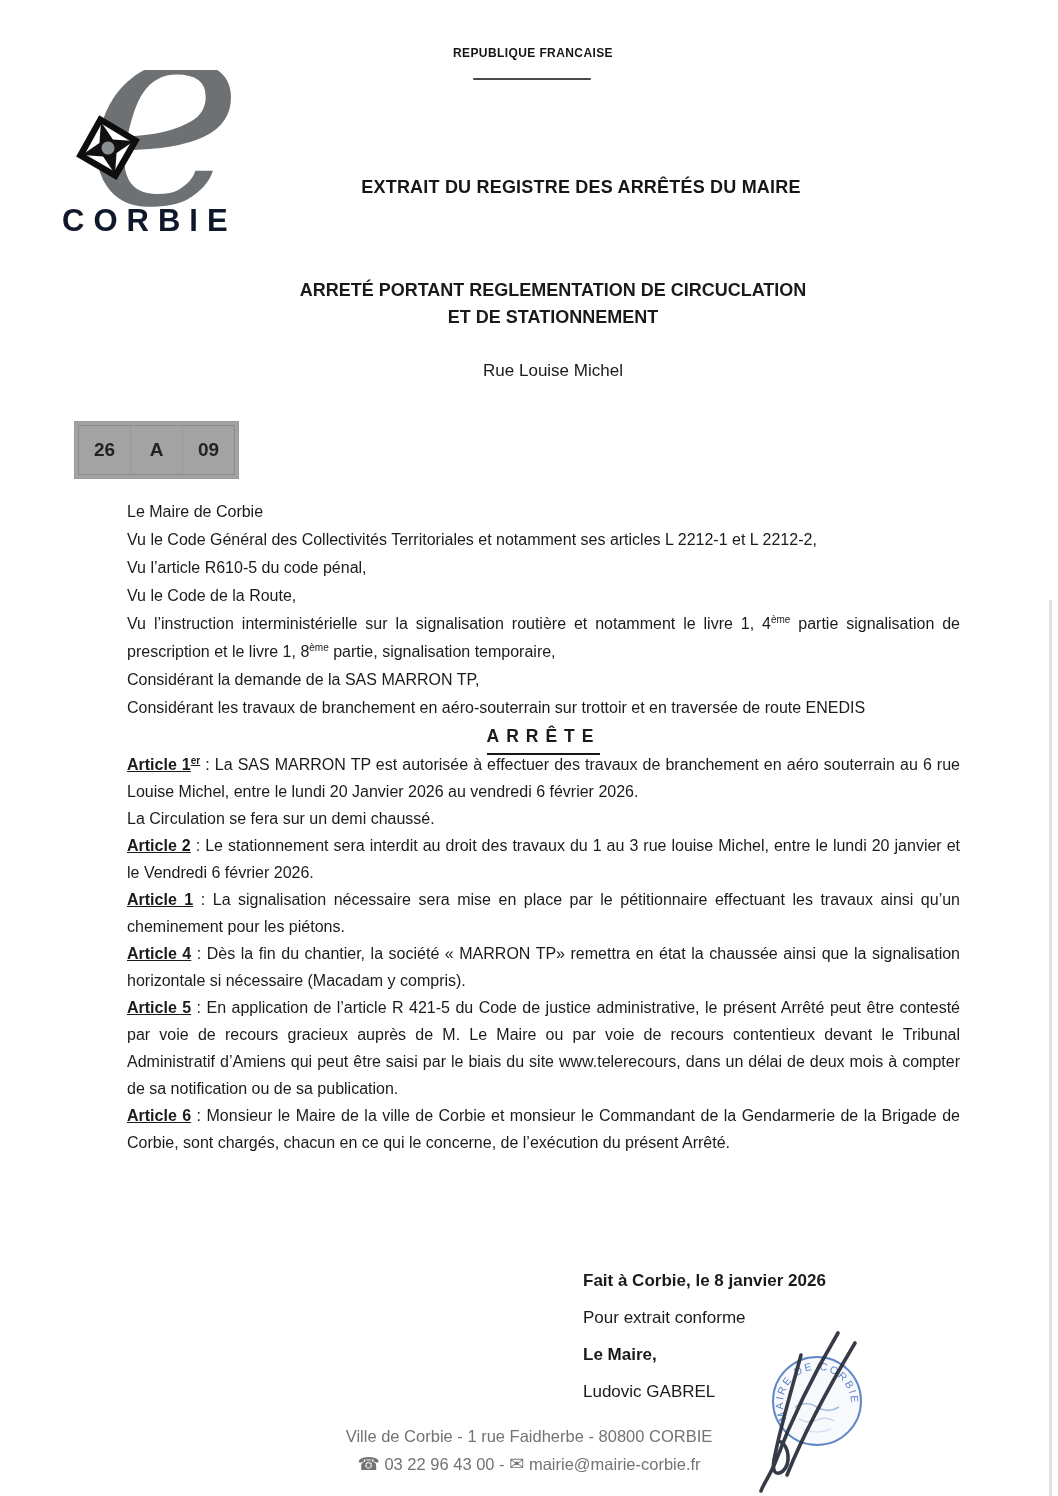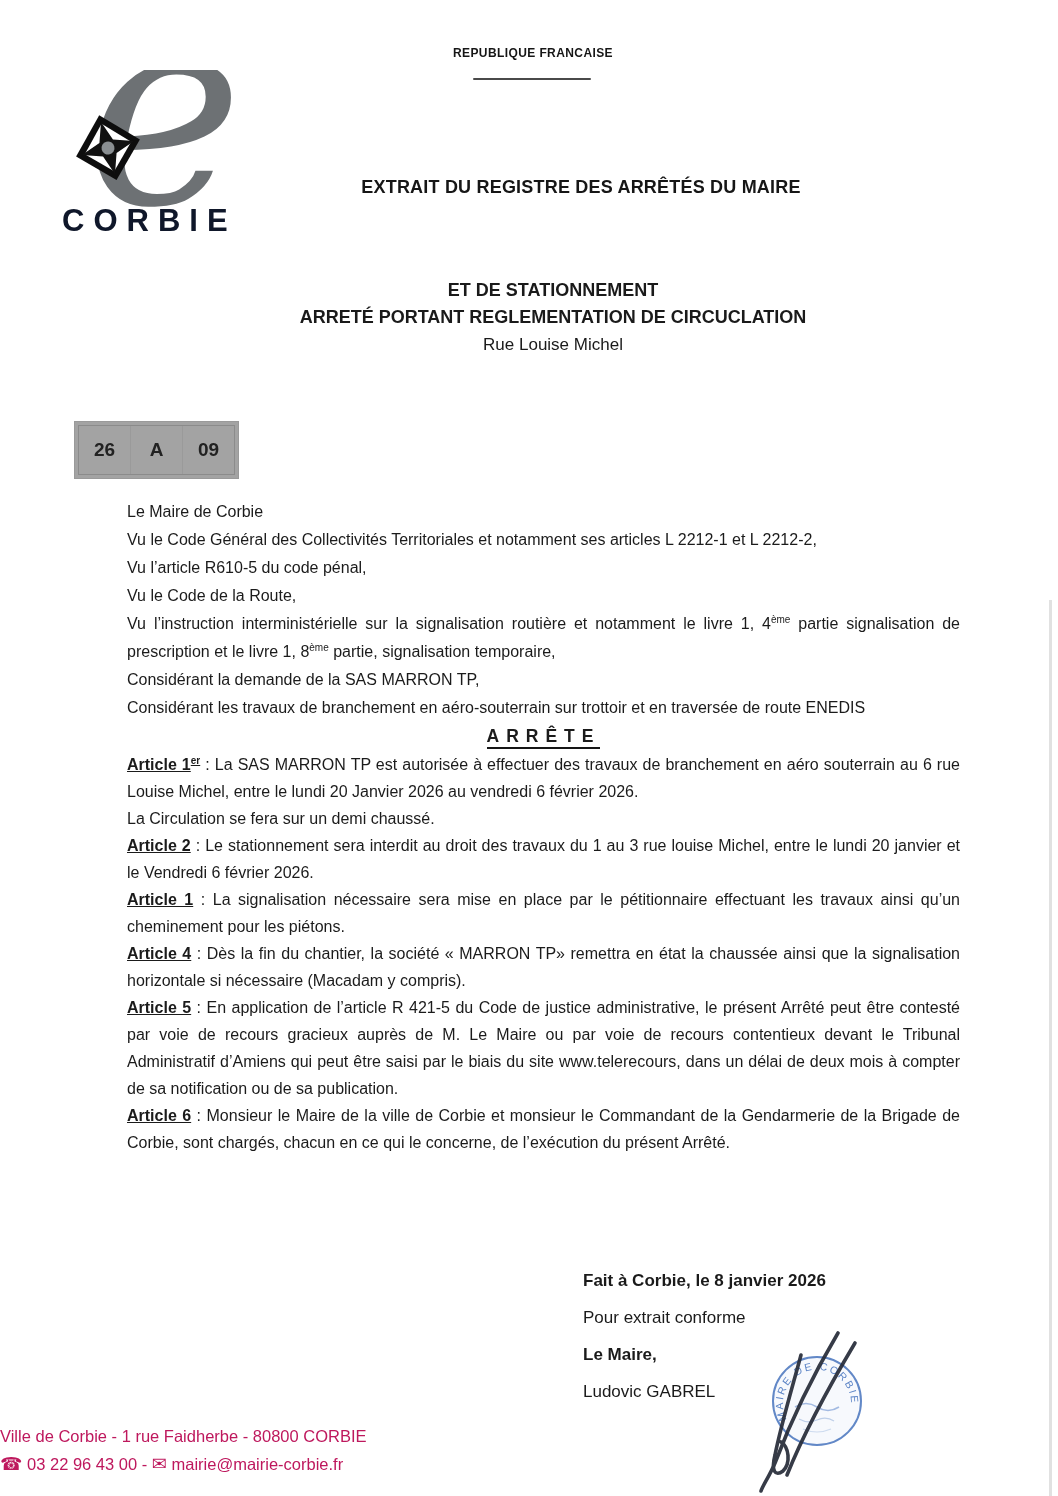--- a/index.html
+++ b/index.html
@@ -14,48 +14,48 @@
     background:#4a4a4a;border-radius:1px;}
   .registre{position:absolute;top:177px;left:104px;right:0;text-align:center;
     font-weight:bold;font-size:18px;color:#161616;letter-spacing:.2px;}
   
   .logo-svg{position:absolute;left:58px;top:70px;}
   .logo-city{position:absolute;left:62px;top:203px;font-family:Liberation Sans, sans-serif;
     font-size:31px;font-weight:600;letter-spacing:9px;color:#0f172a;white-space:nowrap;}
   
   .title{position:absolute;top:277px;left:48px;right:0;text-align:center;line-height:27px;}
   .title .t-bold{font-weight:bold;font-size:18px;color:#1a1a1a;}
-  .title .t-reg{font-size:17px;color:#1a1a1a;}
+  .title .t-reg{font-size:17px;color:#1a1a1a;margin-top:26px;}
   
   .refbox{position:absolute;left:74px;top:421px;border:1px solid #9a9a9a;padding:3px;background:#a3a3a3;}
   .refbox-inner{border:1px solid #8b8b8b;display:flex;}
   .refcell{width:51px;height:48px;display:flex;align-items:center;justify-content:center;
     font-weight:bold;font-size:19px;color:#222;border-left:1px solid #9a9a9a;}
   .refcell:first-child{border-left:none;}
   
   .bodytext{position:absolute;left:127px;top:498px;width:833px;font-size:16px;line-height:28px;}
   .bodytext p{margin:0;}
   .mb9{margin-bottom:9px;}
   .mb6{margin-bottom:6px;}
   .oneline{white-space:nowrap;}
   .jp{text-align:justify;}
   .alabel{font-weight:bold;text-decoration:underline;}
   .art{line-height:27px;}
   .mt10{margin-top:10px;} .mt11{margin-top:11px;} .mt8{margin-top:8px;} .mtn10{margin-top:-10px;}
   sup{font-size:10px;line-height:0;vertical-align:super;}
   .arrete{text-align:center;margin-top:2px;margin-bottom:6px;}
   .arrete span{font-weight:bold;font-size:17.5px;letter-spacing:7px;
-    border-bottom:2px solid #161616;padding-bottom:1px;}
+    border-bottom:2px solid #161616;padding-bottom:7px;}
   
   .sig{position:absolute;left:583px;top:1262px;font-size:17px;line-height:37px;color:#1a1a1a;}
   .sig .b{font-weight:bold;}
   .stampwrap{position:absolute;left:745px;top:1325px;}
   
-  .footer{position:absolute;left:0;right:0;top:1422px;text-align:left;
-    font-size:16.5px;line-height:28px;color:#be185d;}
+  .footer{position:absolute;left:0;right:0;top:1422px;text-align:center;
+    font-size:16.5px;line-height:28px;color:#737373;}
   .footer .icon{font-size:18px;}
   
   .scan-edge{position:absolute;left:1049px;top:600px;width:3px;height:896px;
     background:#c8c8c8;opacity:.55;}
 </style>
 </head>
 <body>
 
 <div class="page">
 
@@ -69,22 +69,22 @@
       <polygon points="0,-25 24,0 0,24 -24,0" fill="#ffffff"></polygon>
       <path d="M0,-27 L7,-7 L27,0 L7,7 L0,27 L-7,7 L-27,0 L-7,-7 Z" fill="#111111"></path>
       <circle cx="0" cy="0" r="6.5" fill="#8a8f92"></circle>
     </g>
   </svg>
   <div class="logo-city">CORBIE</div>
 
   <div class="registre">EXTRAIT DU REGISTRE DES ARRÊTÉS DU MAIRE</div>
 
   <div class="title">
+    <div class="t-bold">ARRETÉ PORTANT REGLEMENTATION DE CIRCUCLATION</div>
     <div class="t-bold">ET DE STATIONNEMENT</div>
-    <div class="t-bold">ARRETÉ PORTANT REGLEMENTATION DE CIRCUCLATION</div>
     <div class="t-reg">Rue Louise Michel</div>
   </div>
 
   <div class="refbox">
     <div class="refbox-inner">
       <div class="refcell">26</div>
       <div class="refcell">A</div>
       <div class="refcell">09</div>
     </div>
   </div>

